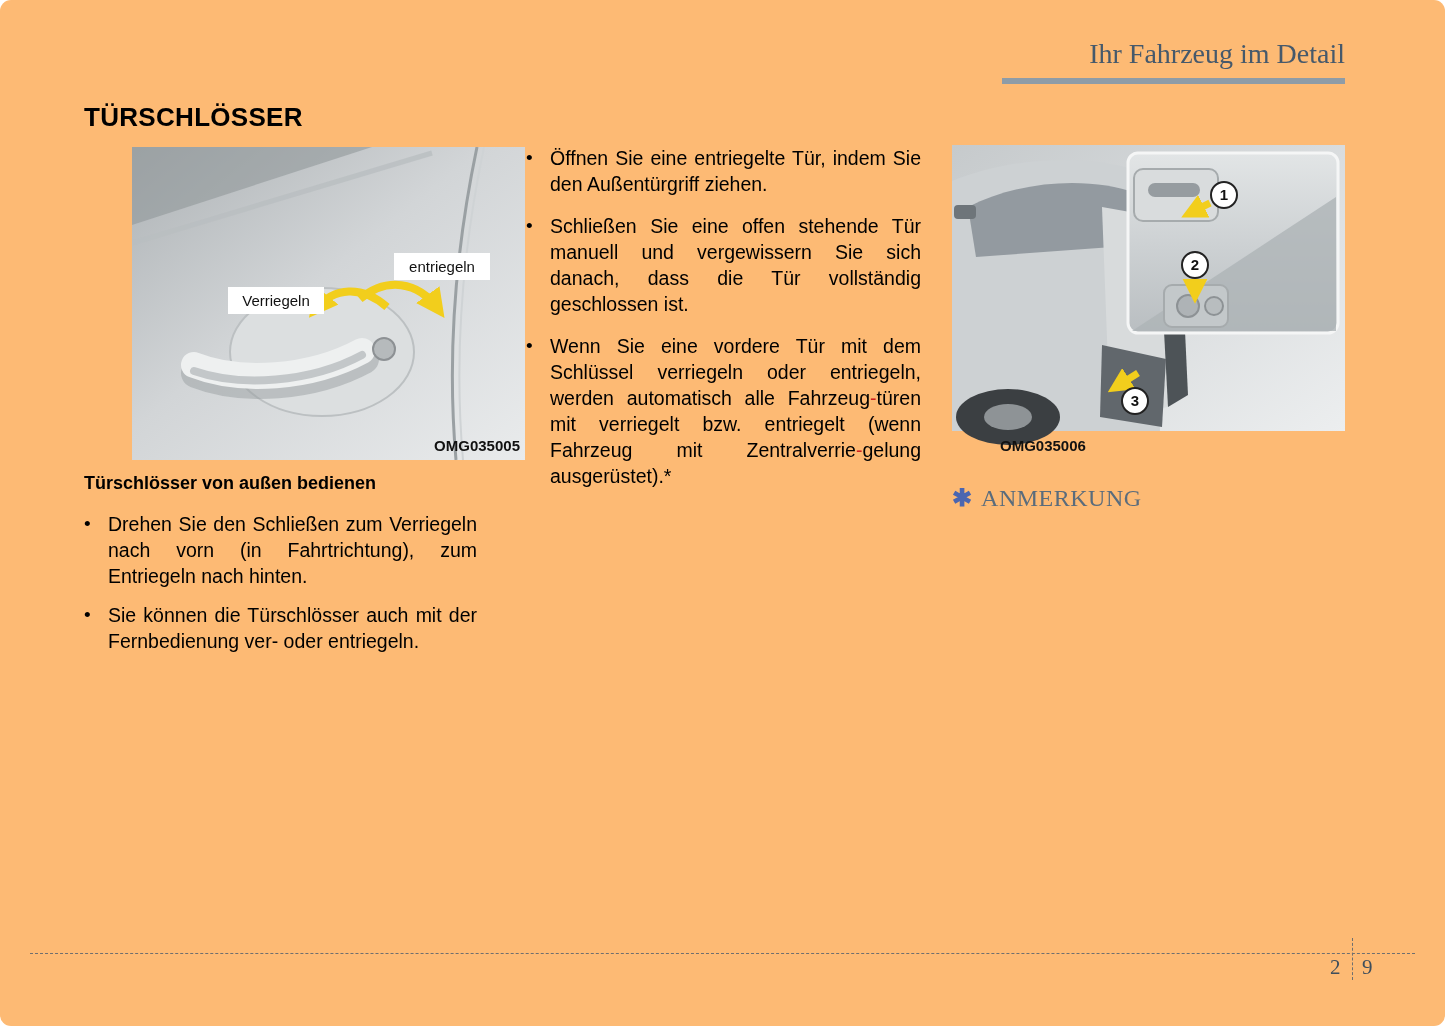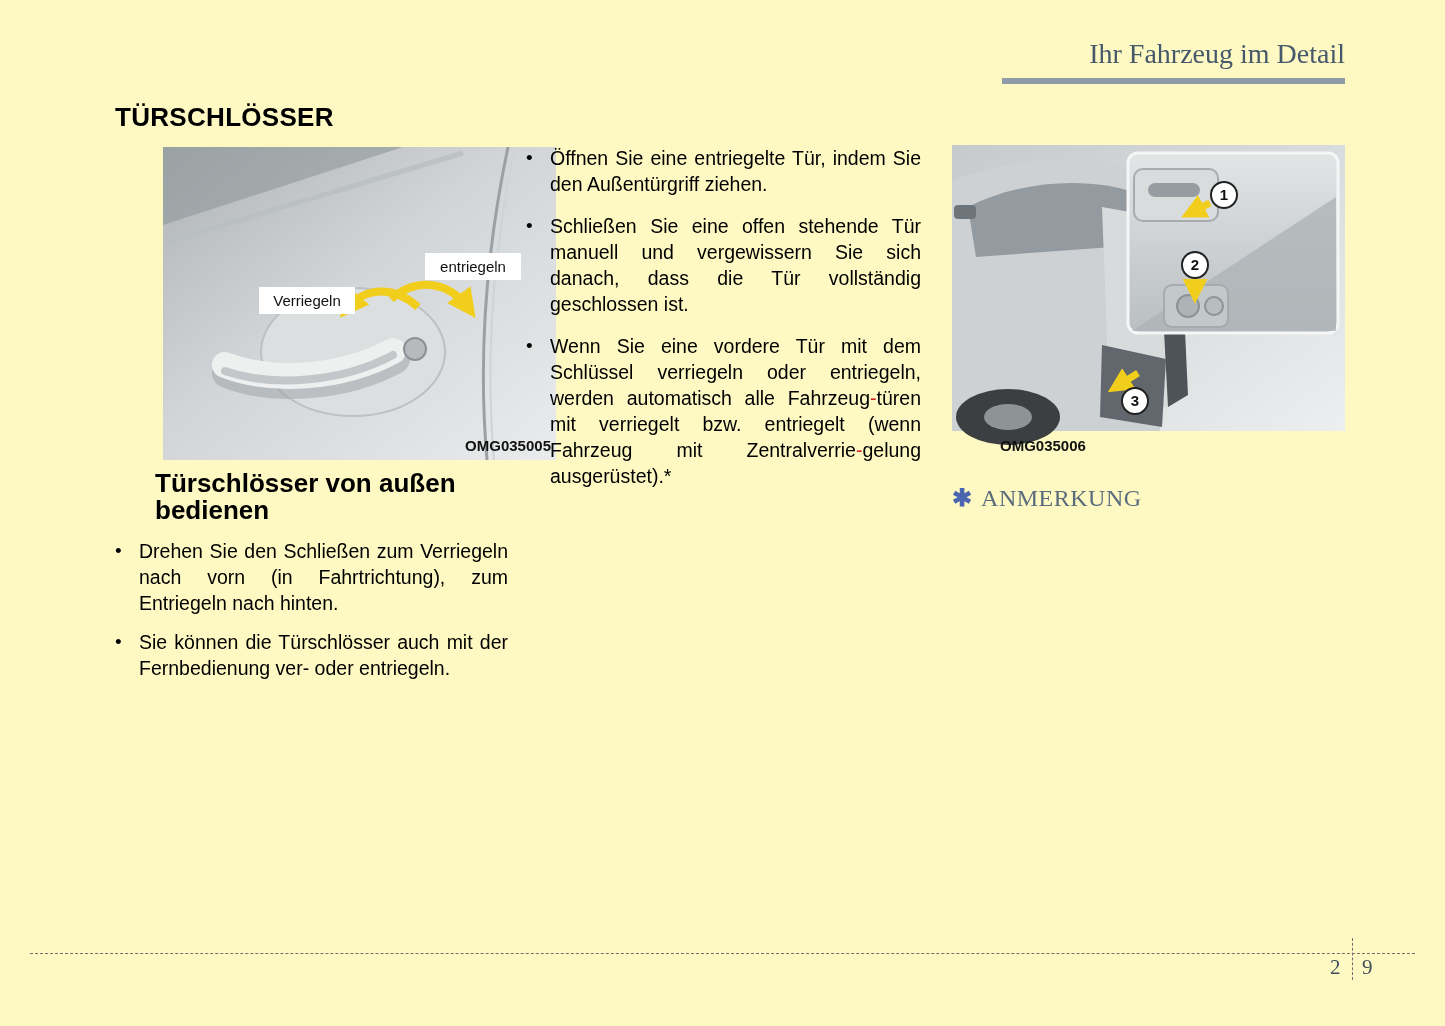--- a/index.html
+++ b/index.html
@@ -1,38 +1,38 @@
 <!DOCTYPE html>
 <html><head>
 <meta charset="utf-8">
 <style>
   * { margin:0; padding:0; box-sizing:border-box; }
   html,body { background:#ffffff; }
   .page {
-    position:relative; width:1445px; height:1026px; background:#fef9c3;
-    font-family:"Liberation Sans", sans-serif; color:#000; overflow:hidden;
+    position:relative; width:1445px; height:1026px; background:#fdba74;
+    font-family:"Liberation Sans", sans-serif; color:#000; overflow:hidden;border-radius:11px;
   }
   .header-title {
     position:absolute; top:38px; right:100px;
     font-family:"Liberation Serif", serif; font-size:28px; color:#46596b;
   }
   .header-bar {
     position:absolute; top:78px; left:1002px; width:343px; height:6px; background:#8e9ca7;
   }
   .col { position:absolute; width:393px; }
-  .col-left  { left:115px;  top:102px; }
+  .col-left  { left:84px;  top:102px; }
   .col-mid   { left:526px; top:145px; width:395px; }
   .col-right { left:952px; top:145px; }
 
   .title { font-size:26px; font-weight:bold; letter-spacing:0.3px; }
   .fig { margin-top:14px;margin-left:48px; }
   svg.img { display:block; width:393px; height:313px; }
   svg text { font-family:"Liberation Sans", sans-serif; }
 
-  .subhead { margin-top:10px; font-size:26px; line-height:27px; font-weight:bold; max-width:335px;margin-left:40px; }
+  .subhead { margin-top:10px; font-size:18px; line-height:27px; font-weight:bold; max-width:335px; }
 
   .bullets { margin-top:14px; display:flex; flex-direction:column; gap:13px; }
   .col-mid .bullets { margin-top:0; gap:16px; }
   .bullet { display:flex; }
   .dot { flex:0 0 24px; width:24px; font-size:19px; line-height:26px; }
   .btext { flex:1; font-size:19.5px; line-height:26px; text-align:justify; }
   .redh { color:#cf1f1f; }
 
   .para { margin-top:10px; font-size:20px; line-height:27px; text-align:justify; }
 

